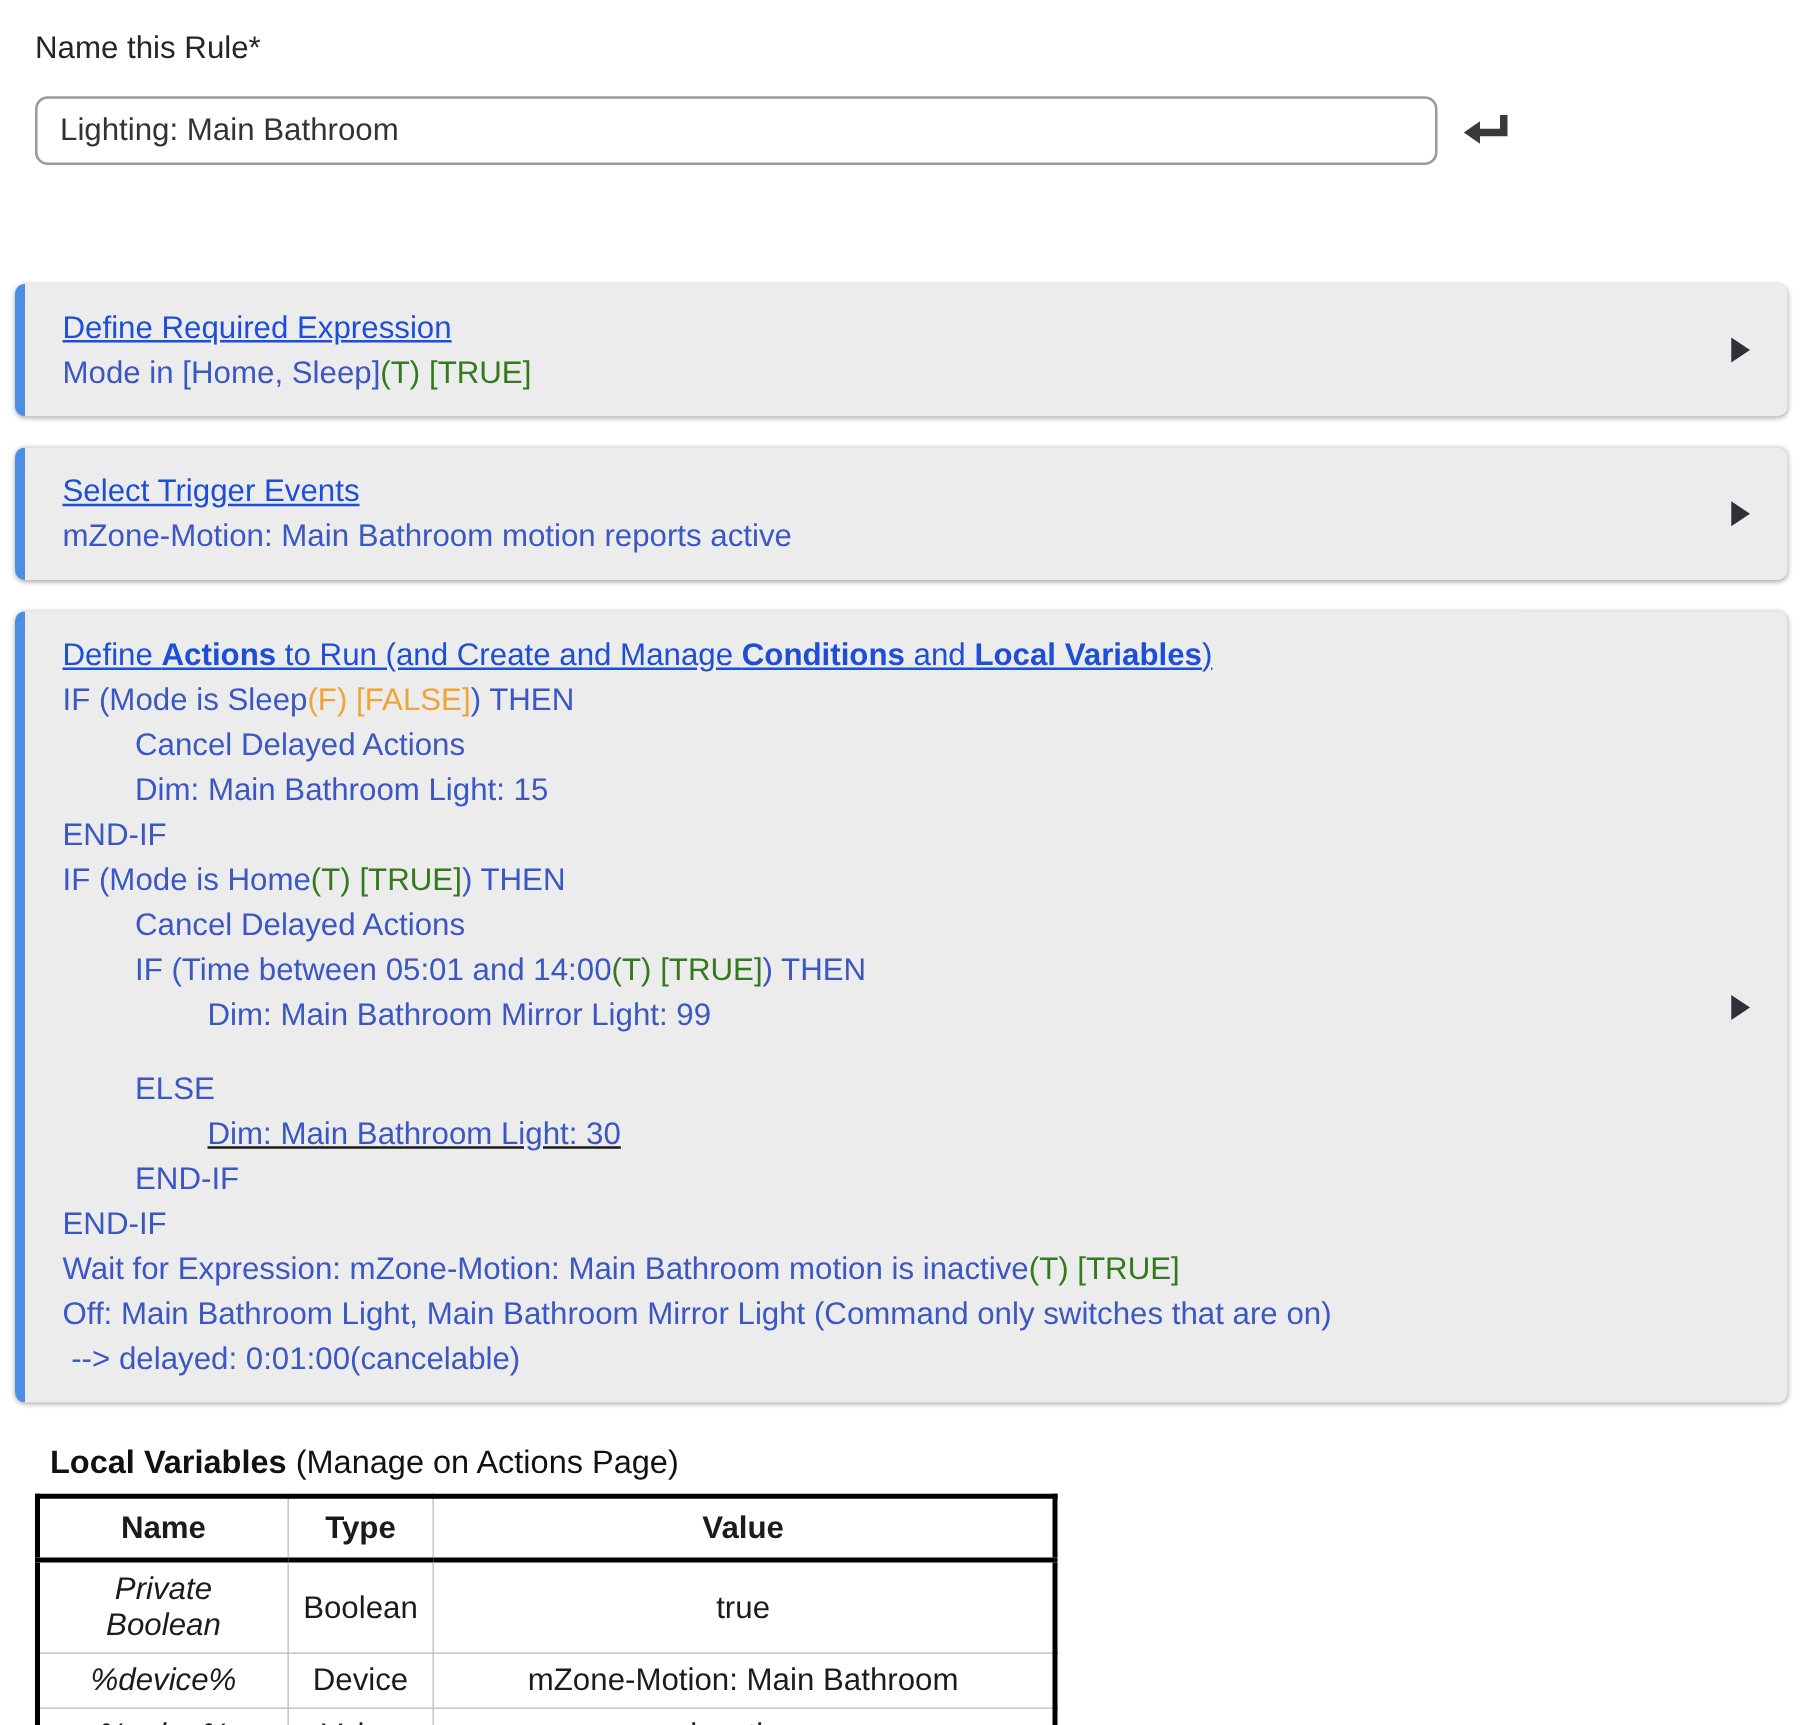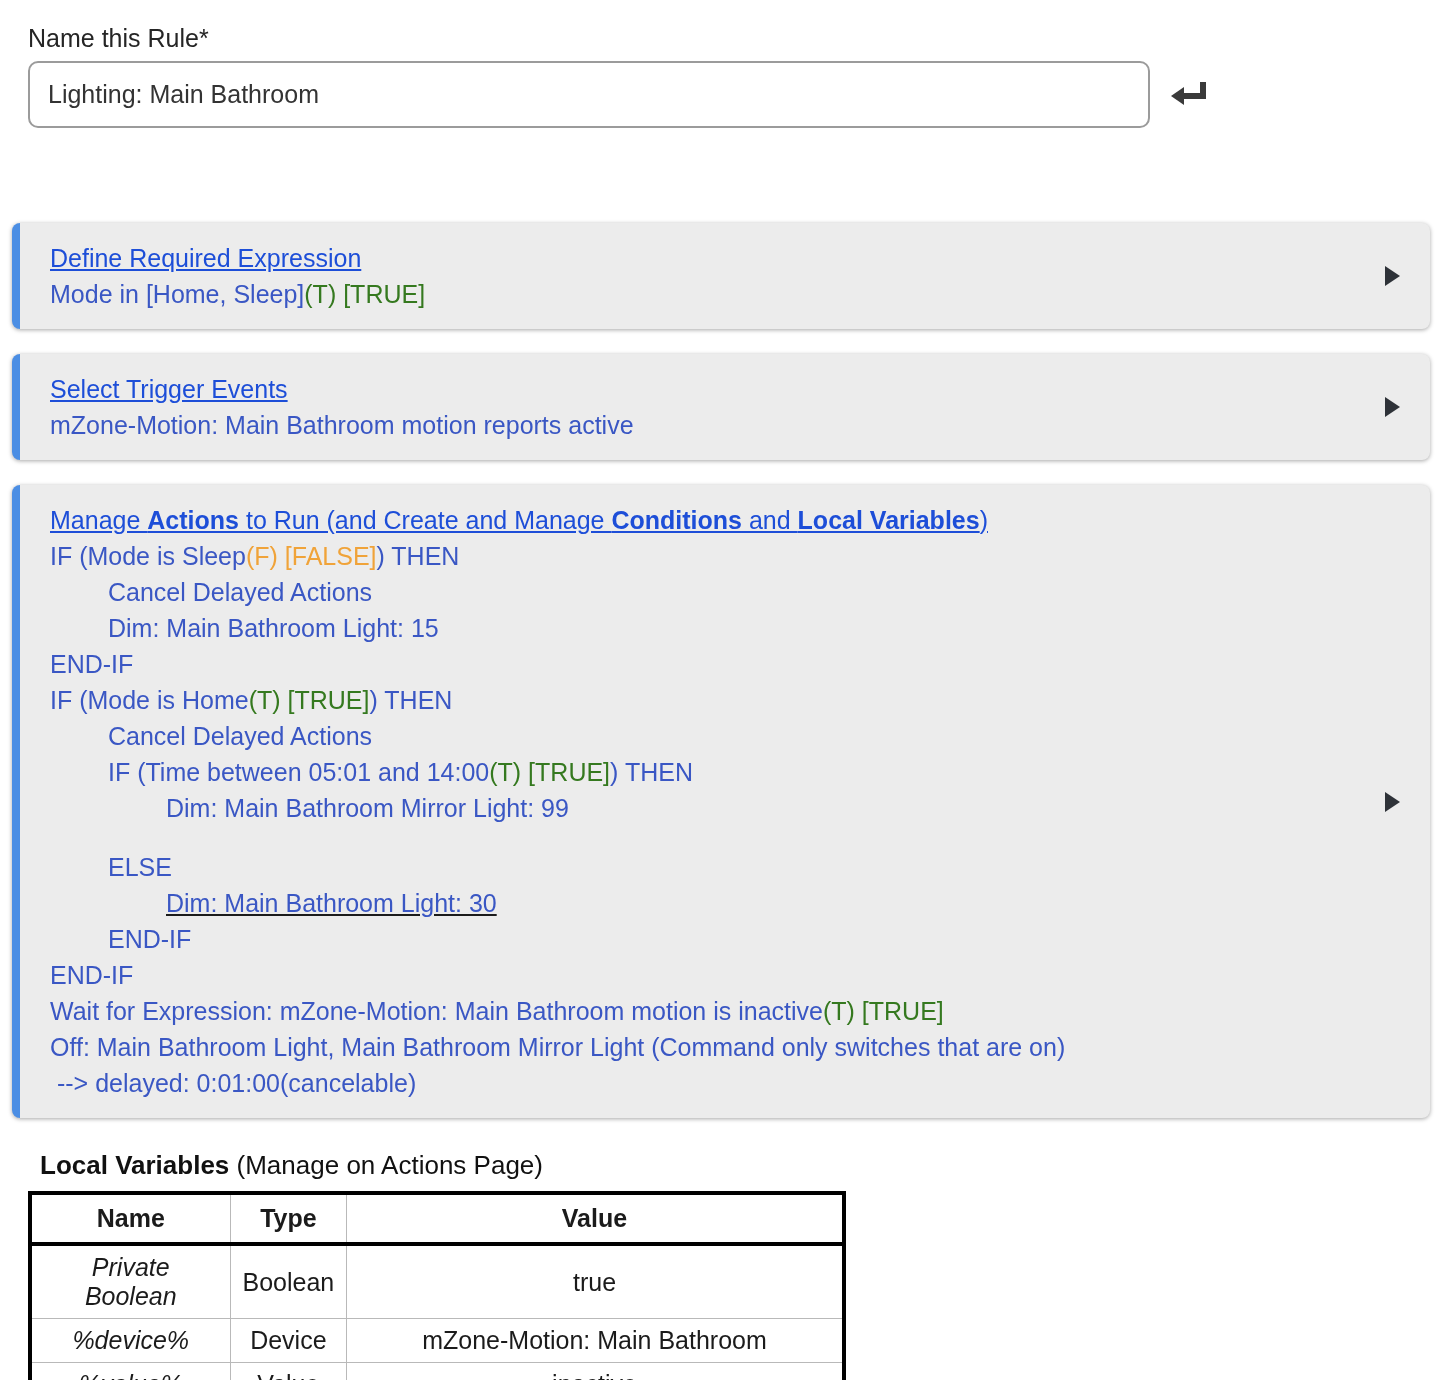--- a/index.html
+++ b/index.html
@@ -13,32 +13,32 @@
   html,body{margin:0;padding:0;background:#ffffff;}
   body{
     font-family:"Liberation Sans", sans-serif;
     color:#1b1b1b;
     width:1442px;
   }
   .page{padding-top:24px;}
 
   
   .field-label{
-    margin:0 0 8px 28px;
+    margin:0 0 24px 28px;
     font-size:25px;
     color:#252525;
   }
   .name-row{
     margin-left:28px;
     display:flex;
     align-items:center;
   }
   .name-input{
     width:1122px;
-    height:67px;
+    height:55px;
     border:2px solid #9b9b9b;
     border-radius:10px;
     font-family:"Liberation Sans", sans-serif;
     font-size:25px;
     color:#333333;
     padding:0 18px;
     outline:none;
     background:#ffffff;
   }
   .return-icon{
@@ -137,21 +137,21 @@
     <span class="chevron"></span>
   </section>
 
   <section class="panel">
     <div class="panel-title">Select Trigger Events</div>
     <div class="code-line"><span class="seg-blue">mZone-Motion: Main Bathroom motion reports active</span></div>
     <span class="chevron"></span>
   </section>
 
   <section class="panel">
-    <div class="panel-title" id="actions-title"><span>Manage </span><span style="font-weight: 700;">Actions</span><span> to Run (and Create and Manage </span><span style="font-weight: 700;">Conditions</span><span> and </span><span style="font-weight: 700;">Local Variables</span><span>)</span></div>
+    <div class="panel-title" id="actions-title"><span>Define </span><span style="font-weight: 700;">Actions</span><span> to Run (and Create and Manage </span><span style="font-weight: 700;">Conditions</span><span> and </span><span style="font-weight: 700;">Local Variables</span><span>)</span></div>
     <div id="actions-lines">
         <div class="code-line" style="padding-left: 0px;"><span class="seg-blue">IF (Mode is Sleep</span><span class="seg-orange">(F) [FALSE]</span><span class="seg-blue">) THEN</span></div>
         <div class="code-line" style="padding-left: 58px;"><span class="seg-blue">Cancel Delayed Actions</span></div>
         <div class="code-line" style="padding-left: 58px;"><span class="seg-blue">Dim: Main Bathroom Light: 15</span></div>
         <div class="code-line" style="padding-left: 0px;"><span class="seg-blue">END-IF</span></div>
         <div class="code-line" style="padding-left: 0px;"><span class="seg-blue">IF (Mode is Home</span><span class="seg-green">(T) [TRUE]</span><span class="seg-blue">) THEN</span></div>
         <div class="code-line" style="padding-left: 58px;"><span class="seg-blue">Cancel Delayed Actions</span></div>
         <div class="code-line" style="padding-left: 58px;"><span class="seg-blue">IF (Time between 05:01 and 14:00</span><span class="seg-green">(T) [TRUE]</span><span class="seg-blue">) THEN</span></div>
         <div class="code-line" style="padding-left: 116px;"><span class="seg-blue">Dim: Main Bathroom Mirror Light: 99</span></div>
         <div class="code-line" style="padding-left: 58px; margin-top: 23px;"><span class="seg-blue">ELSE</span></div>

